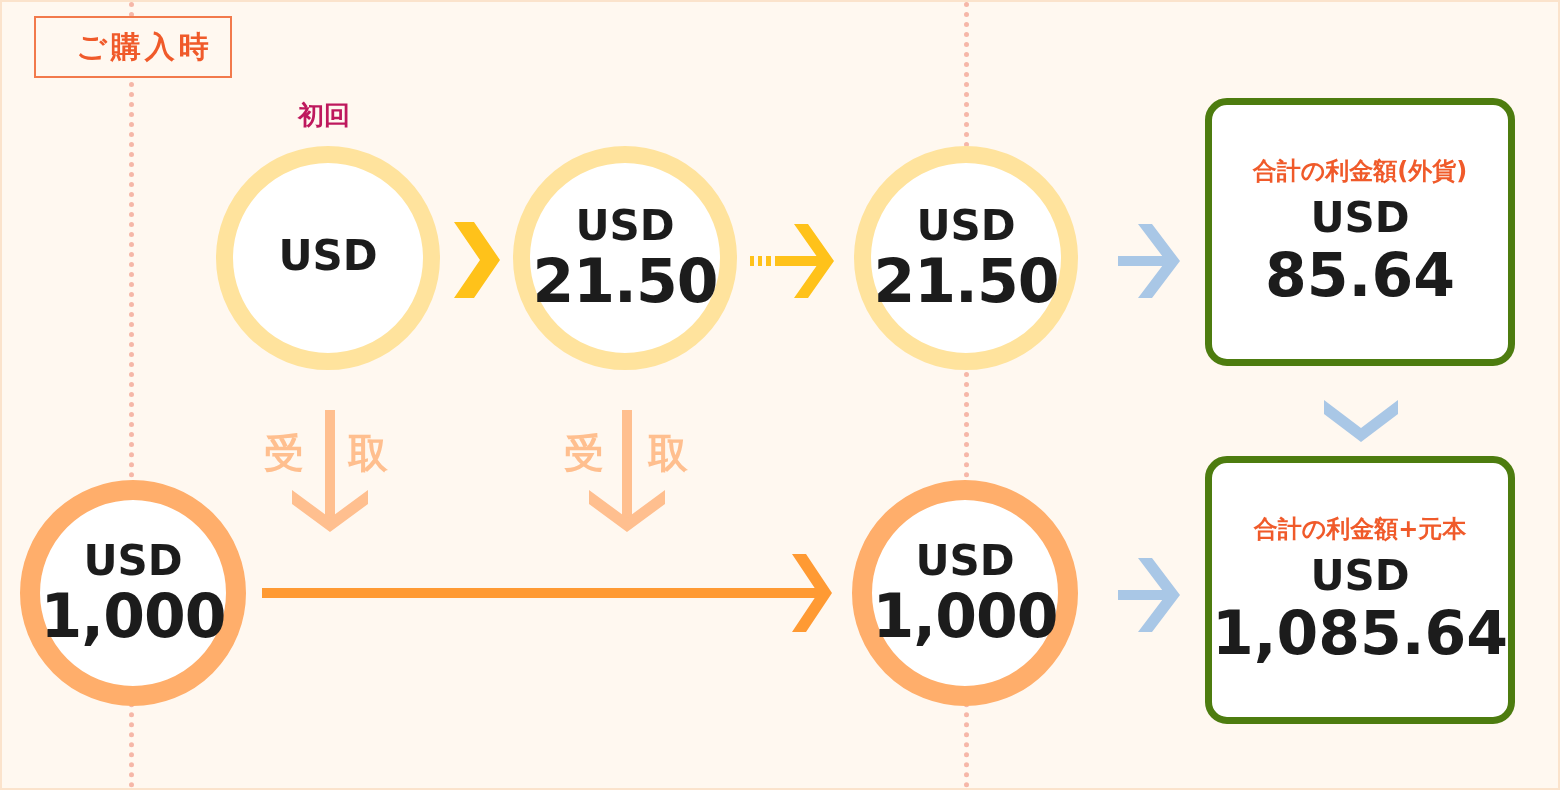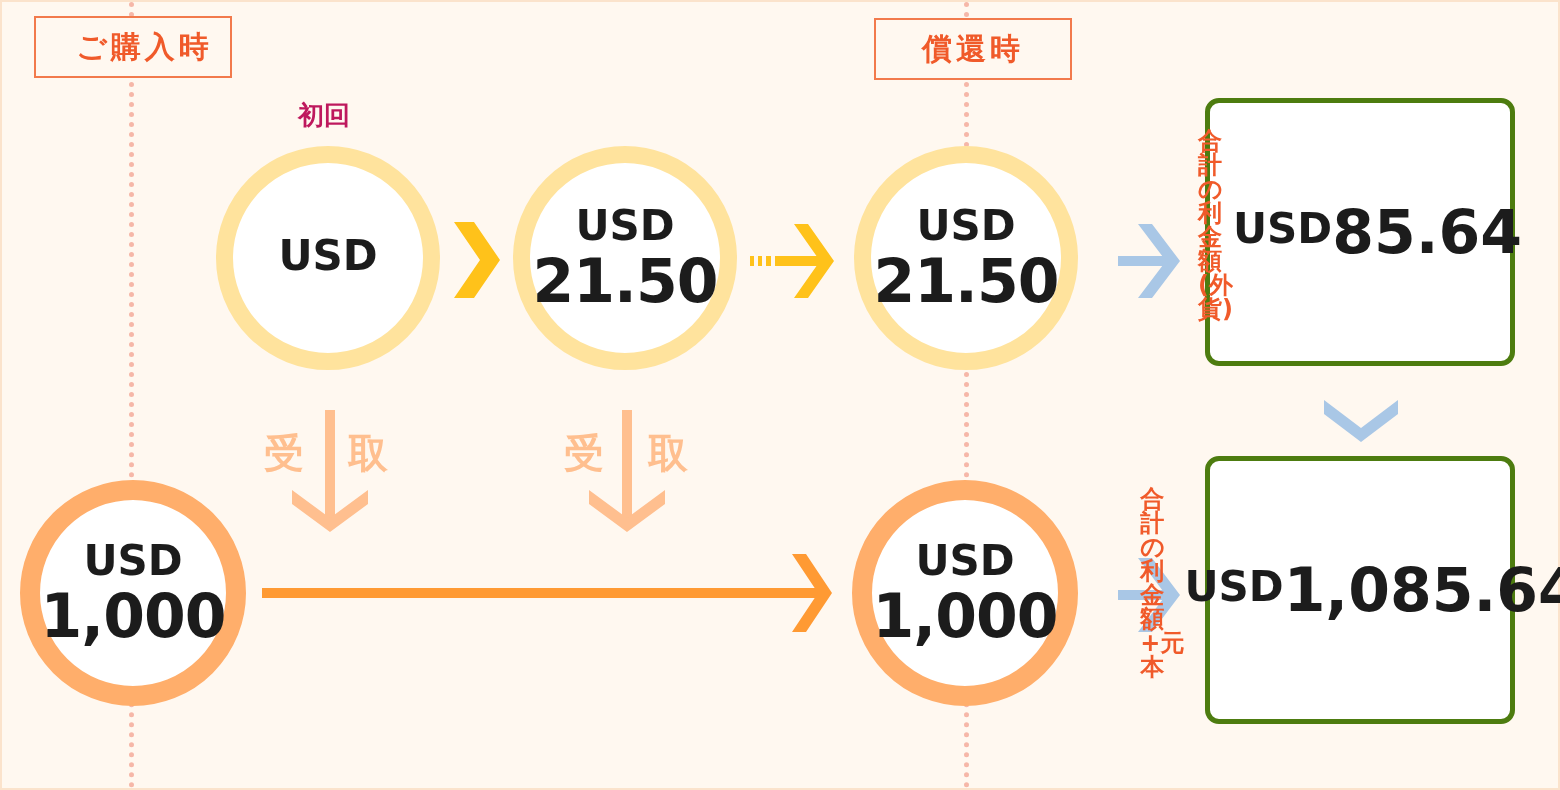--- a/index.html
+++ b/index.html
@@ -7,37 +7,36 @@
   body { font-family: "DejaVu Sans", "Liberation Sans", sans-serif; position: relative; }
   .stage { position: absolute; left: 0; top: 0; width: 1560px; height: 790px; background: #fff8f0; border: 2px solid #fbe3cc; }
   .vline { position: absolute; top: 0; bottom: 0; width: 0; border-left: 5px dotted #f6b7a8; }
   .tag { position: absolute; height: 62px; border: 2px solid #f27a4c; background: #fff8f0; color: #f05a2a; font-size: 30px; font-weight: bold; display: flex; align-items: center; justify-content: center; letter-spacing: 4px; }
   .round-label { position: absolute; font-size: 26px; font-weight: bold; color: #be185d; text-align: center; width: 200px; }
   .coin { position: absolute; border-radius: 50%; background: #fff; display: flex; flex-direction: column; align-items: center; justify-content: center; color: #1c1c1c; font-weight: bold; line-height: 1; }
   .coin.yellow { border: 17px solid #ffe39d; }
   .coin.orange { border: 20px solid #ffae6b; }
   .coin .cur { font-size: 42px; margin-bottom: 4px; }
   .coin .amt { font-size: 60px; letter-spacing: -1px; }
-  .box { position: absolute; background: #fff; border: 5px solid #4d7c0f; border-radius: 14px; display: flex; flex-direction: row; align-items: center; justify-content: center; color: #1c1c1c; line-height: 1; }
+  .box { position: absolute; background: #fff; border: 7px solid #4d7c0f; border-radius: 22px; display: flex; flex-direction: column; align-items: center; justify-content: center; color: #1c1c1c; line-height: 1; }
   .box .ttl { color: #f05a2a; font-size: 24px; font-weight: bold; margin-bottom: 14px; }
   .box .cur { font-size: 42px; font-weight: bold; margin-bottom: 6px; }
   .box .amt { font-size: 60px; font-weight: bold; }
   .icon { position: absolute; }
   .recv { position: absolute; color: #ffbf8f; font-size: 40px; font-weight: bold; }
 </style>
 </head>
 <body>
 
 <div class="stage">
 
   <div class="vline" style="left:127px;"></div>
   <div class="vline" style="left:962px;"></div>
 
   <div class="tag" style="left:32px; top:14px; width:198px;padding-left:23px;">ご購入時</div>
-  <div class="tag" style="left:872px; top:16px; width:198px;">償還時</div>
 
   <div class="round-label" style="left:222px; top:96px;">初回</div>
 
   <div class="coin yellow" style="left:214px; top:144px; width:224px; height:224px;">
     <span class="cur">USD</span>
   </div>
   <div class="coin yellow" style="left:511px; top:144px; width:224px; height:224px;">
     <span class="cur">USD</span>
     <span class="amt">21.50</span>
   </div>

